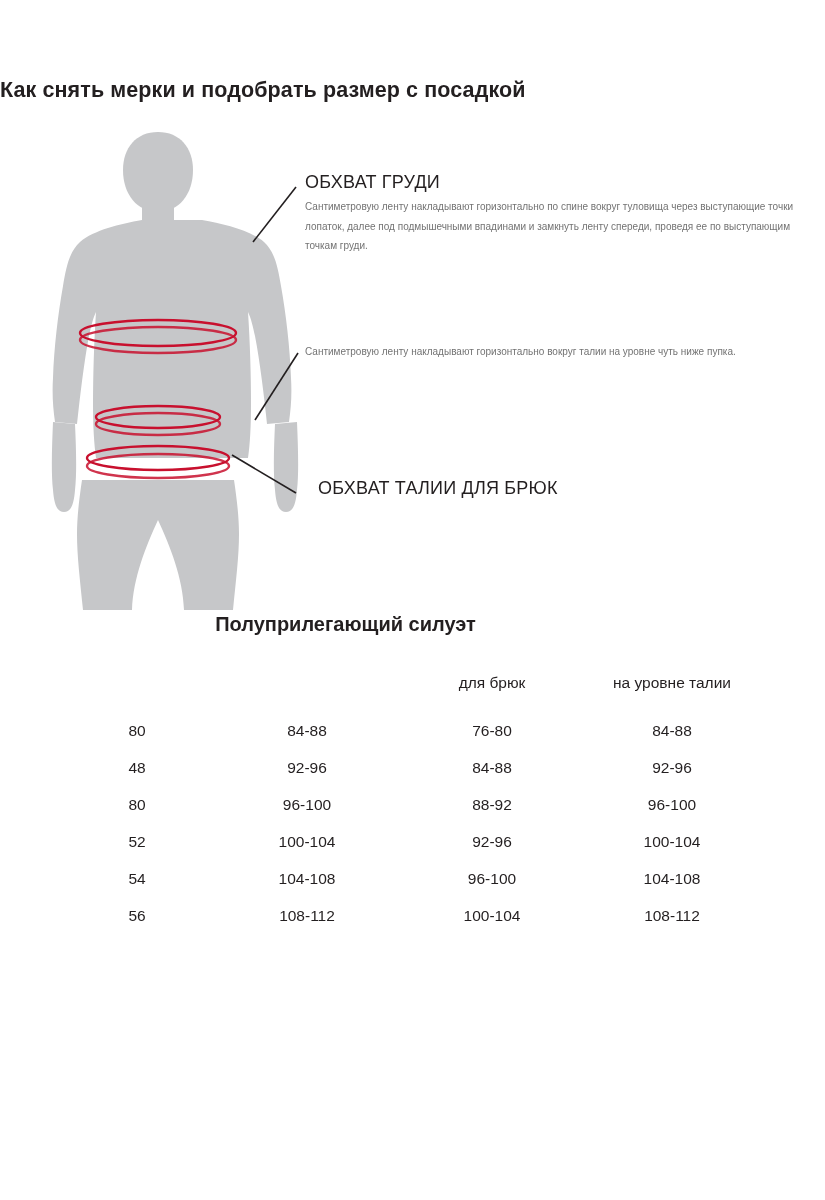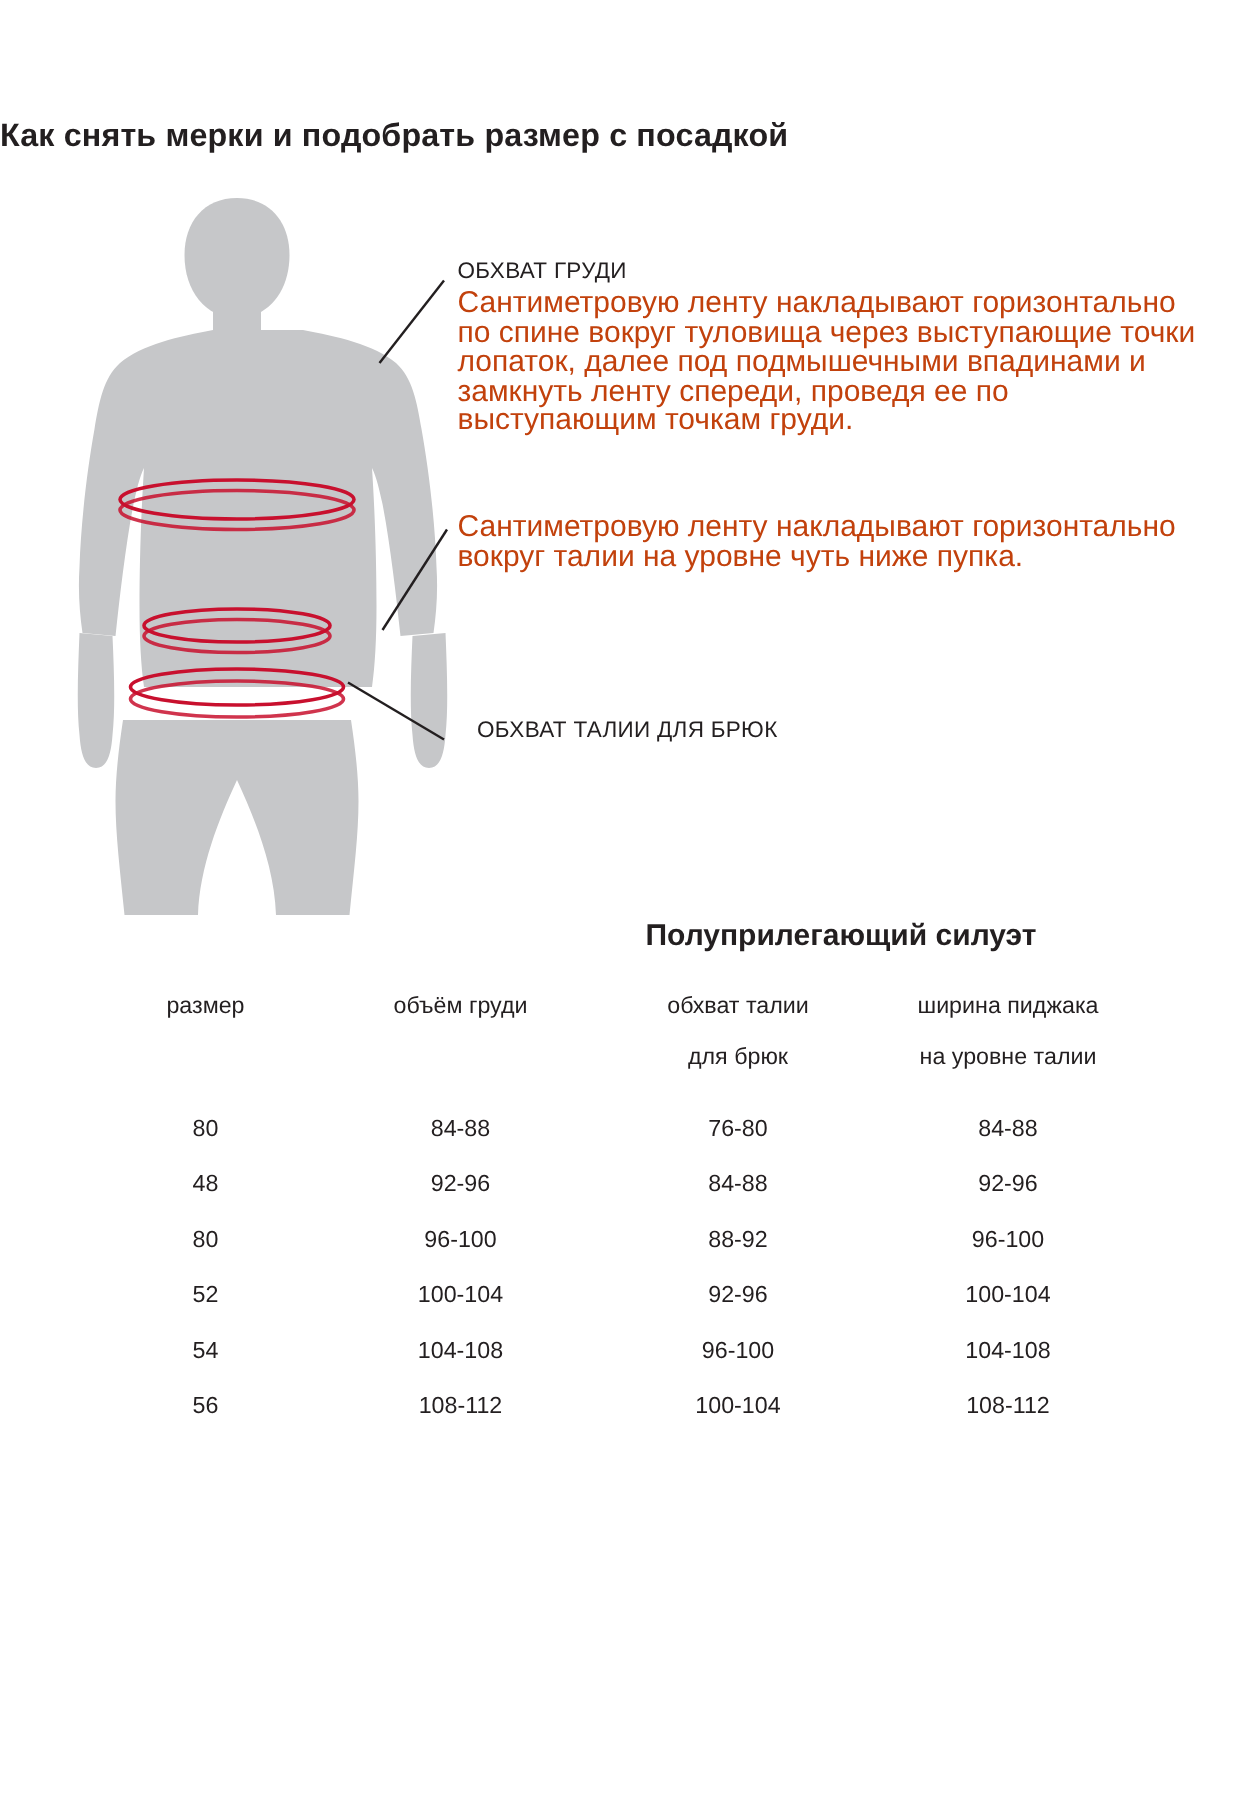--- a/index.html
+++ b/index.html
@@ -36,48 +36,48 @@
     width: 290px;
     height: 490px;
   }
 
   
   .callout {
     position: absolute;
     width: 500px;
   }
   .callout .c-title {
-    font-size: 15px;
+    font-size: 18px;
     color: #231f20;
     letter-spacing: 0.2px;
     white-space: nowrap;
   }
   .callout .c-body {
-    font-size: 20px;
+    font-size: 10px;
     line-height: 19.5px;
-    color: #c2410c;
+    color: #737373;
     margin-top: 4px;
   }
 
   #callout-chest { left: 305px; top: 172px; }
   #callout-waist-jacket { left: 305px; top: 338px; }
   #callout-waist-trousers { left: 318px; top: 478px; }
 
   .leader {
     position: absolute;
     pointer-events: none;
   }
 
   
   #silhouette-title {
     position: absolute;
     top: 613px;
     left: 0;
     width: 691px;
-    text-align: right;
+    text-align: center;
     font-size: 20px;
     font-weight: bold;
     color: #231f20;
   }
 
   #size-table {
     position: absolute;
     top: 660px;
     left: 62px;
     width: 700px;
@@ -185,26 +185,20 @@
 
 <table id="size-table">
   <colgroup>
     <col class="c0">
       <col class="c1">
       <col class="c2">
       <col class="c3">
   </colgroup>
   <thead>
     <tr>
-      <th>размер</th>
-      <th>объём груди</th>
-      <th>обхват талии</th>
-      <th>ширина пиджака</th>
-    </tr>
-    <tr>
       <th class="sub"></th>
       <th class="sub"></th>
       <th class="sub">для брюк</th>
       <th class="sub">на уровне талии</th>
     </tr>
   </thead>
   <tbody id="size-table-body">
       <tr>
         <td>80</td>
         <td>84-88</td>

